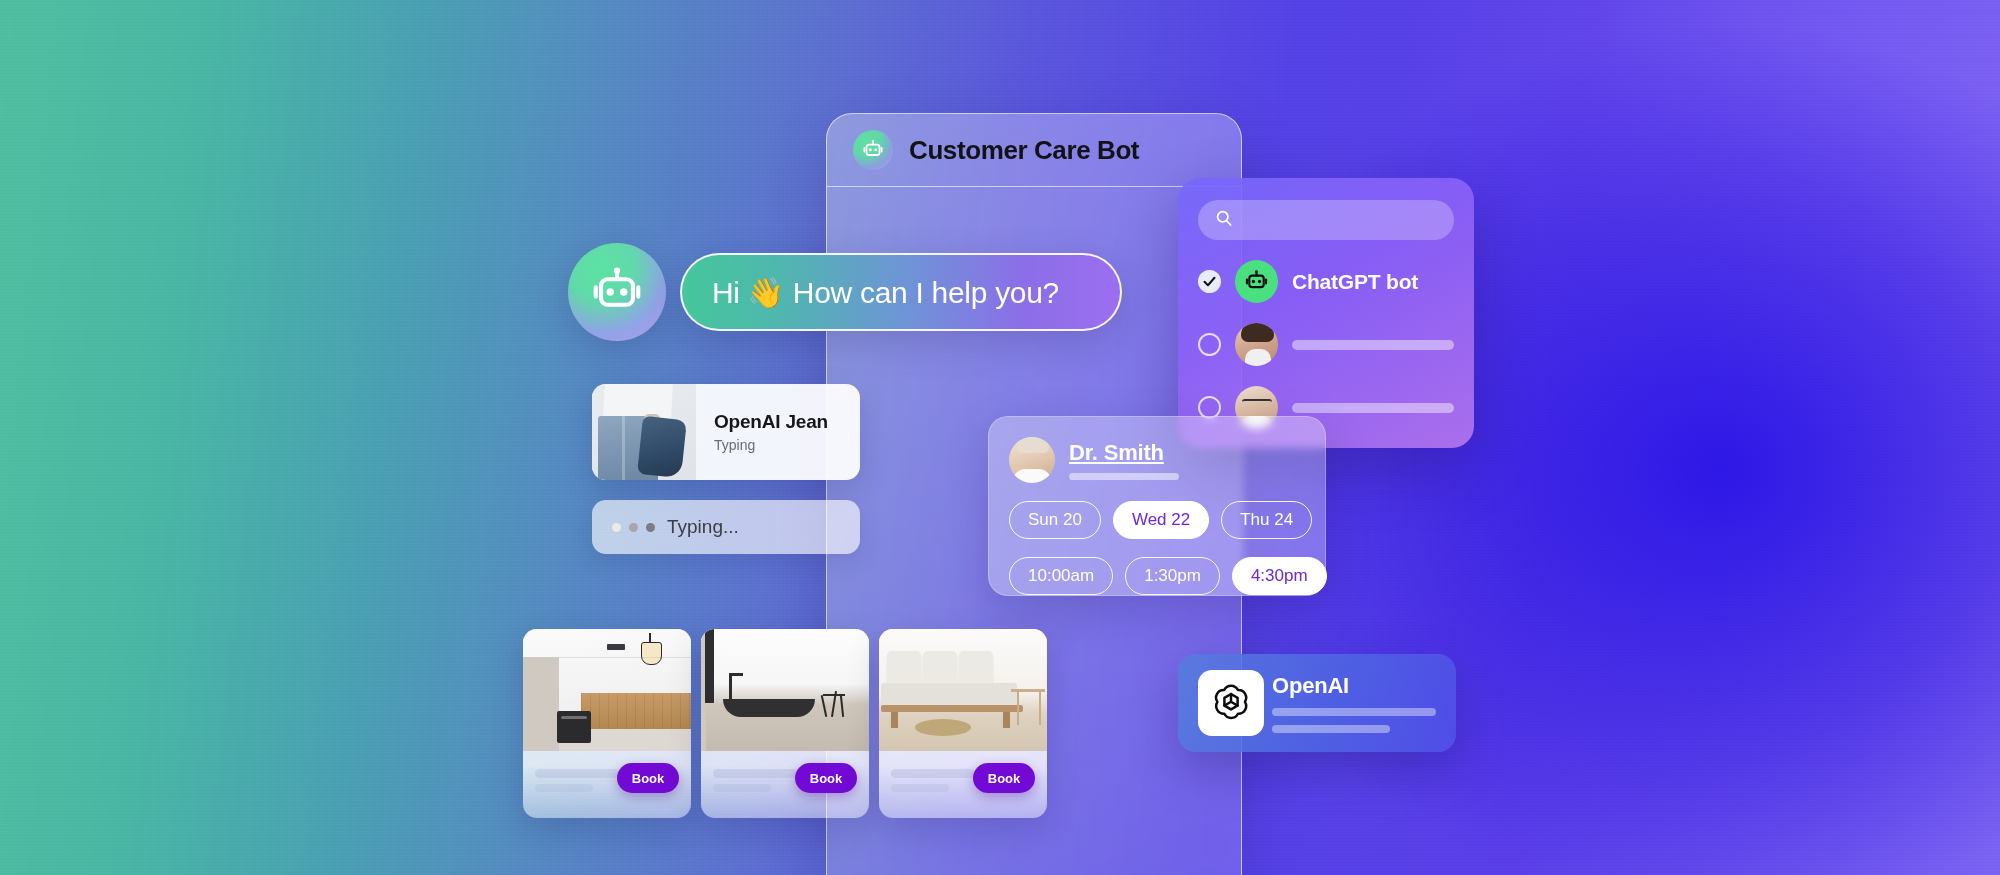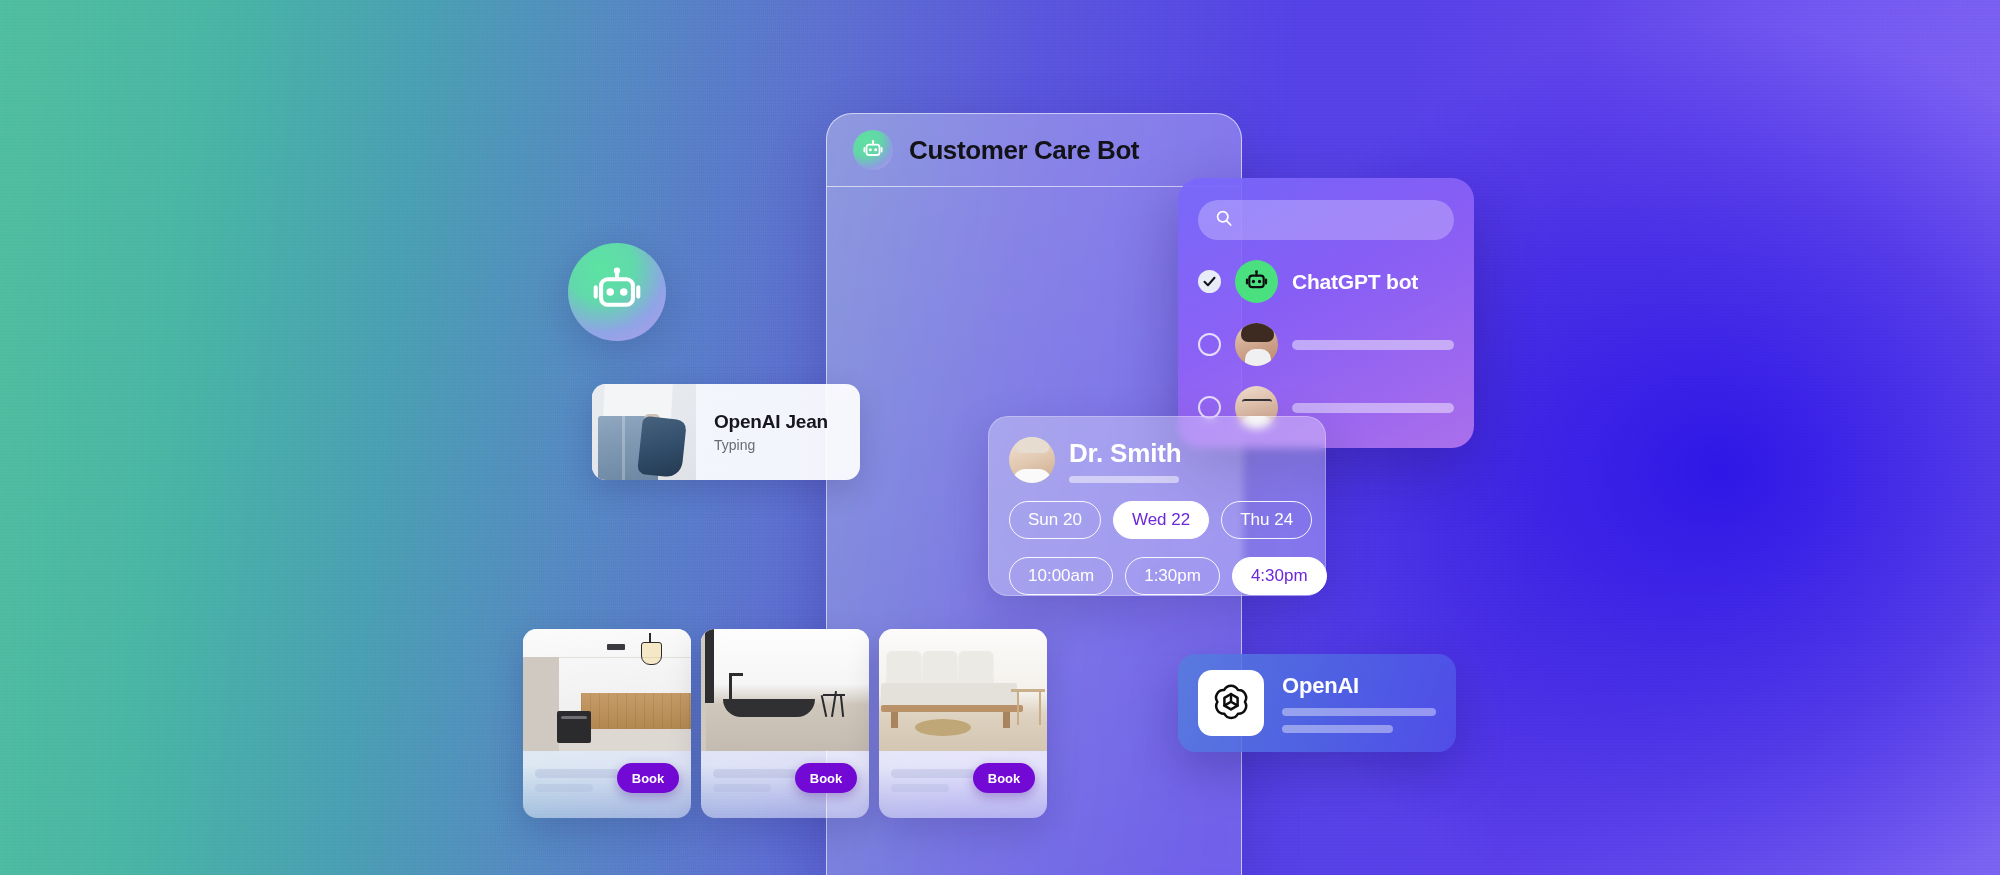--- a/index.html
+++ b/index.html
@@ -147,36 +147,36 @@
     border:1px solid rgba(255,255,255,.26);
     backdrop-filter:blur(4px);
     box-shadow:0 16px 46px rgba(25,12,80,.18);
     padding:20px;box-sizing:border-box;
   }
   .doc-head{display:flex;align-items:center;gap:14px;}
   .doc-av{width:46px;height:46px;border-radius:50%;flex:none;position:relative;overflow:hidden;
           background:linear-gradient(160deg,#f3e4d7 0%,#e0c6ad 55%,#cba98c 100%);}
   .doc-av:before{content:"";position:absolute;left:7px;top:-4px;width:33px;height:20px;background:#e6ddd0;border-radius:16px 16px 6px 6px;}
   .doc-av:after{content:"";position:absolute;left:4px;top:32px;width:38px;height:18px;background:#fafafa;border-radius:12px 12px 0 0;}
-  .doc-name{font-size:26px;font-weight:700;color:#fff;letter-spacing:-.2px;}
+  .doc-name{font-size:22px;font-weight:700;color:#fff;letter-spacing:-.2px;text-decoration:underline;}
   .doc-sub{height:7px;width:110px;border-radius:4px;background:rgba(255,255,255,.5);margin-top:7px;}
   .chip-row{display:flex;gap:12px;margin-top:18px;}
   .chip{
     height:38px;border-radius:19px;border:1.6px solid rgba(255,255,255,.92);
     display:flex;align-items:center;justify-content:center;padding:0 18px;
     font-size:17px;color:#fff;font-weight:400;white-space:nowrap;box-sizing:border-box;
   }
   .chip.sel{background:#fff;color:#6d28d9;font-weight:400;border-color:#fff;}
 
   
   .openai{
     position:absolute;left:1178px;top:654px;width:278px;height:98px;
     border-radius:18px;
     background:linear-gradient(110deg, rgba(86,124,220,.88) 0%, rgba(78,100,226,.88) 55%, rgba(80,80,232,.88) 100%);
-    display:flex;align-items:center;gap:18px;padding:0 20px;box-sizing:border-box;
+    display:flex;align-items:center;gap:8px;padding:0 20px;box-sizing:border-box;
     box-shadow:0 18px 48px rgba(20,10,80,.26);
   }
   .oa-logo{width:66px;height:66px;border-radius:14px;background:#fff;flex:none;display:flex;align-items:center;justify-content:center;}
   .oa-logo svg{width:44px;height:44px;}
   .oa-body{flex:1;}
   .oa-title{font-size:22px;font-weight:700;color:#fff;letter-spacing:-.2px;}
   .oa-line{height:8px;border-radius:4px;background:rgba(255,255,255,.40);margin-top:9px;}
   .oa-line.w1{width:100%;}
   .oa-line.w2{width:72%;}
 
@@ -266,34 +266,45 @@
     <svg viewBox="0 0 24 24" fill="none" stroke="#ffffff" stroke-width="1.7" stroke-linecap="round">
       <circle cx="12" cy="3.2" r="1.3" fill="#fff" stroke="none"></circle>
       <line x1="12" y1="4.5" x2="12" y2="6.5"></line>
       <rect x="5.4" y="6.7" width="13.2" height="10.6" rx="2.7"></rect>
       <circle cx="9.2" cy="12" r="1.55" fill="#fff" stroke="none"></circle>
       <circle cx="14.8" cy="12" r="1.55" fill="#fff" stroke="none"></circle>
       <line x1="3.2" y1="10.1" x2="3.2" y2="13.9"></line>
       <line x1="20.8" y1="10.1" x2="20.8" y2="13.9"></line>
     </svg>
   </div>
+  <div class="greet-bubble">
+    <span class="greet-text">Hi 👋 How can I help you?</span>
+  </div>
 
   <div class="product-card">
     <div class="product-thumb">
       <span class="pt-shirt"></span>
         <span class="pt-jean"></span>
       <span class="pt-hand"></span>
         <span class="pt-jacket"></span>
     </div>
     <div class="product-meta">
       <div class="product-name">OpenAI Jean</div>
       <div class="product-status">Typing</div>
     </div>
   </div>
 
+  <div class="typing-bubble">
+    <span class="dots">
+        <i></i>
+        <i></i>
+        <i></i>
+      </span>
+    <span class="typing-text">Typing...</span>
+  </div>
 
   <div class="botlist">
     <div class="searchbar">
       <span>
         <svg viewBox="0 0 24 24" fill="none" stroke="#ffffff" stroke-width="2.1" stroke-linecap="round">
           <circle cx="10.5" cy="10.5" r="6.2"></circle>
             <line x1="15.2" y1="15.4" x2="20" y2="20.4"></line>
         </svg>
       </span>
     </div>

